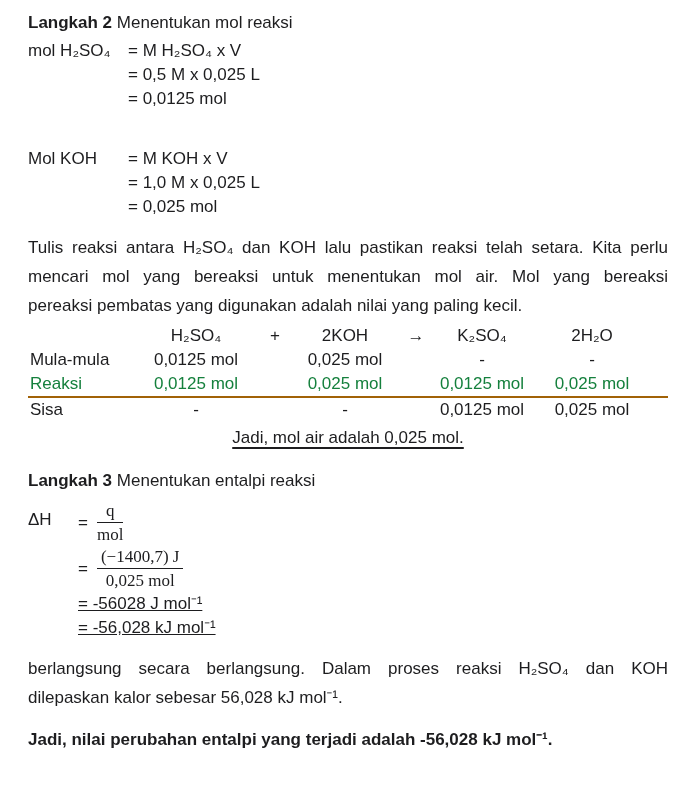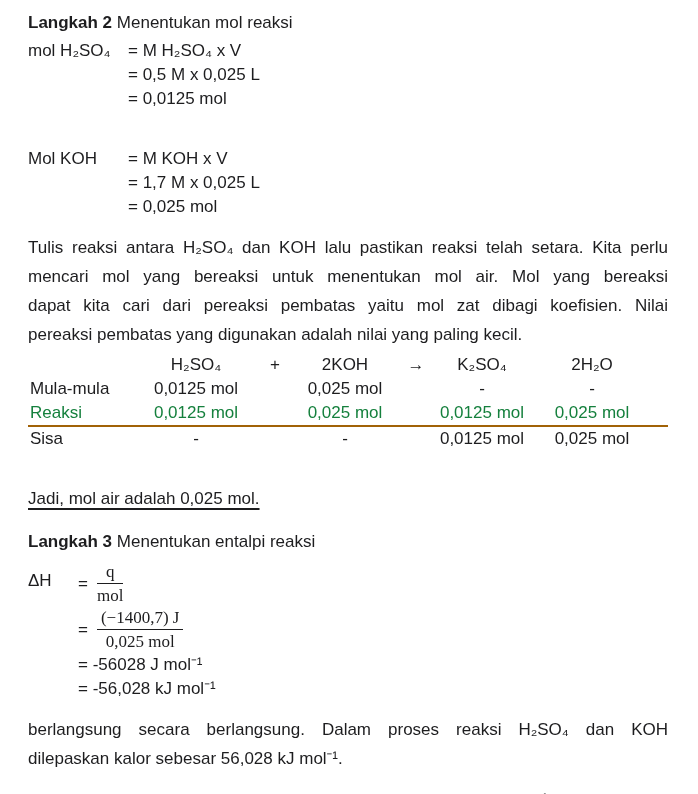--- a/index.html
+++ b/index.html
@@ -39,43 +39,44 @@
     grid-template-columns: 104px 128px 30px 110px 32px 100px 120px;
     line-height: 24px;
   }
   .tbl-row > div { text-align: center; }
   .tbl-row > div:first-child { text-align: left; padding-left: 2px; }
   .row-reaksi { color: #15803d; }
   .row-sisa { border-top: 2px solid #a16207; }
 
   
   .underlined {
-    margin-top: 36px;
+    margin-top: 4px;
     line-height: 24px;
     text-decoration: underline;
     text-underline-offset: 4px;
     text-decoration-thickness: 1.5px;
+    text-align: center;
   }
 
   
   .dh-block { display: flex; margin-top: 6px; }
   .dh-label { width: 50px; flex-shrink: 0; padding-top: 11px; }
   .dh-lines { flex: 1; }
   .frac-row { display: flex; align-items: center; margin: 1px 0; }
   .eq-sign { margin-right: 9px; }
   .frac {
     display: inline-block;
     text-align: center;
     font-family: "Liberation Serif", serif;
     font-size: 17px;
     line-height: 21px;
   }
   .frac .num { display: block; border-bottom: 1.5px solid #1d1d1f; padding: 0 4px 1px; }
   .frac .den { display: block; padding-top: 1px; }
-  .plain-row { line-height: 24px; }
+  .plain-row { line-height: 24px; text-decoration: underline; }
 
   .final-bold { margin-top: 16px; font-weight: bold; line-height: 24px; }
 </style>
 </head>
 <body>
 
 <div class="heading">
   <span class="bold">Langkah 2</span><span> Menentukan mol reaksi</span>
 </div>
 
@@ -85,29 +86,28 @@
     <div>= M H₂SO₄ x V</div>
     <div>= 0,5 M x 0,025 L</div>
     <div>= 0,0125 mol</div>
   </div>
 </div>
 
 <div class="eq-block mt-22">
   <div class="eq-label-col">Mol KOH</div>
   <div class="eq-lines">
     <div>= M KOH x V</div>
-    <div>= 1,7 M x 0,025 L</div>
+    <div>= 1,0 M x 0,025 L</div>
     <div>= 0,025 mol</div>
   </div>
 </div>
 
 <div class="para">
   <div>Tulis reaksi antara H₂SO₄ dan KOH lalu pastikan reaksi telah setara. Kita perlu</div>
   <div>mencari mol yang bereaksi untuk menentukan mol air. Mol yang bereaksi</div>
-  <div>dapat kita cari dari pereaksi pembatas yaitu mol zat dibagi koefisien. Nilai</div>
   <div>pereaksi pembatas yang digunakan adalah nilai yang paling kecil.</div>
 </div>
 
 <div class="rtable">
   <div class="tbl-row">
     <div></div>
     <div>H₂SO₄</div>
     <div>+</div>
     <div>2KOH</div>
     <div>→</div>

